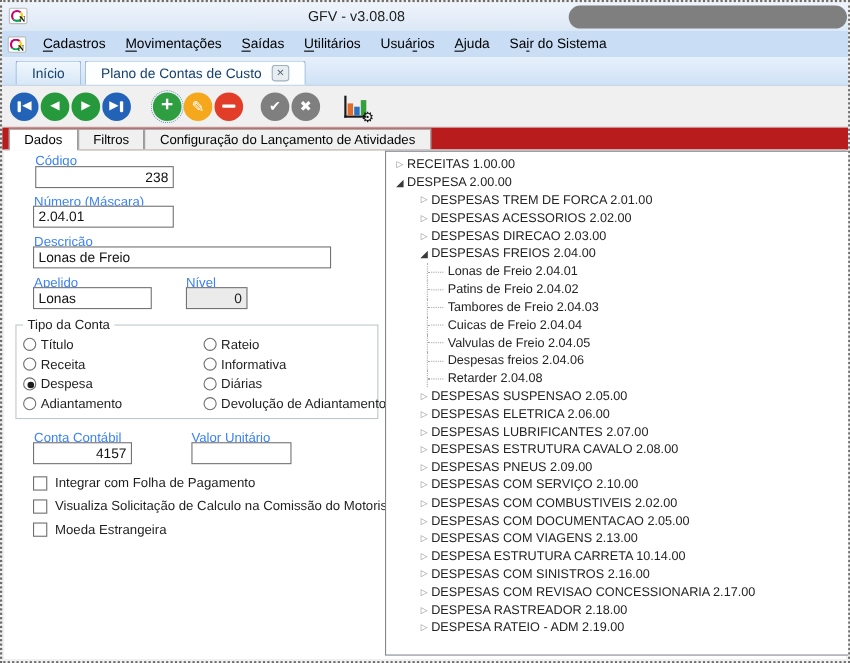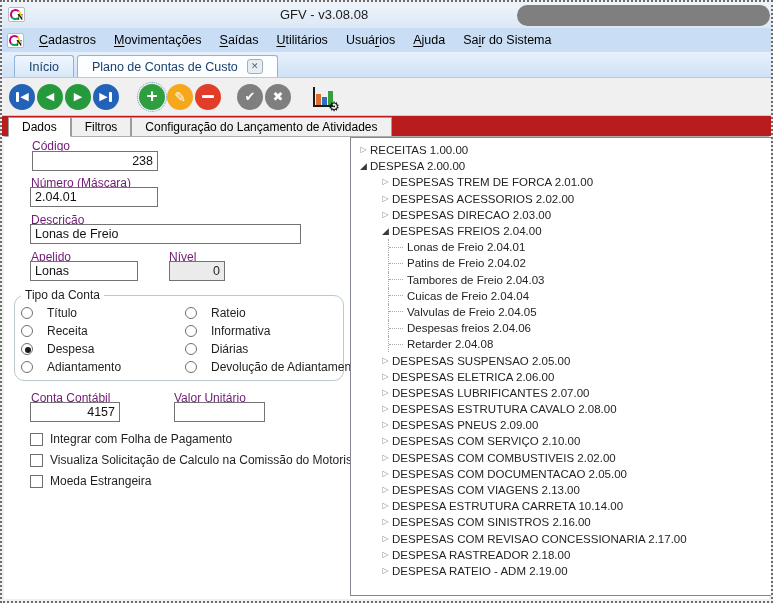--- a/index.html
+++ b/index.html
@@ -43,29 +43,29 @@
   .chartbtn .gear{position:absolute;right:-3px;bottom:-3px;font-size:13px;color:#111;line-height:1;}
 
   
   .pagetabs{position:absolute;top:114px;left:0;right:0;height:20px;background:#b91c1c;display:flex;align-items:flex-end;padding-left:6px;}
   .page-tab{height:19px;padding:0 13px;border:1px solid #9c9c9c;border-bottom:none;background:#f0f0f0;font-size:12px;color:#000;display:flex;align-items:center;}
   .page-tab.active{background:#fff;height:20px;margin-bottom:-1px;z-index:3;position:relative;border-bottom:1px solid #fff;}
 
   
   .content{position:absolute;top:134px;left:2px;right:2px;bottom:2px;background:#fff;border-top:1px solid #adadad;}
   .form-panel{position:absolute;left:0;top:0;width:345px;bottom:0;background:#fff;}
-  .flabel{position:absolute;font-size:12px;color:#701a75;white-space:nowrap;}
+  .flabel{position:absolute;font-size:12px;color:#3b82f6;white-space:nowrap;}
   .finput{position:absolute;height:20px;border:1px solid #737373;font-family:"Liberation Sans",sans-serif;font-size:12.5px;padding:1px 4px;background:#fff;color:#111;}
   .finput.num{text-align:right;}
   .finput:disabled{background:#ebebeb;color:#1f1f1f;}
 
-  .groupbox{position:absolute;left:10px;top:158px;width:330px;height:86px;border:1px solid #bdc7cc;border-radius:10px;}
+  .groupbox{position:absolute;left:10px;top:158px;width:330px;height:86px;border:1px solid #bdc7cc;border-radius:0;}
   .groupbox .legend{position:absolute;top:-8px;left:6px;background:#fff;padding:0 4px;font-size:12px;color:#1f1f1f;}
   .radiogrid{position:absolute;left:6px;top:8px;right:2px;bottom:4px;display:grid;grid-template-rows:repeat(4,1fr);grid-auto-flow:column;grid-template-columns:164px auto;}
-  .radio-opt{display:flex;align-items:center;gap:14px;font-size:12px;color:#1f1f1f;white-space:nowrap;}
+  .radio-opt{display:flex;align-items:center;gap:4px;font-size:12px;color:#1f1f1f;white-space:nowrap;}
   .radio-circ{width:12px;height:12px;border:1px solid #6f6f6f;border-radius:50%;background:#fff;flex:none;position:relative;}
   .radio-circ.sel::after{content:"";position:absolute;left:3px;top:3px;width:6px;height:6px;border-radius:50%;background:#1c1c1c;}
 
   .checks{position:absolute;left:26px;top:295px;display:flex;flex-direction:column;gap:7px;}
   .check-opt{display:flex;align-items:center;gap:7px;font-size:12px;color:#1f1f1f;white-space:nowrap;}
   .check-box{width:13px;height:13px;border:1px solid #6f6f6f;background:#fff;flex:none;}
 
   
   .tree-panel{position:absolute;left:346px;top:0;width:425px;bottom:3px;background:#fff;border:1px solid #828790;padding:4px 2px 2px 4px;overflow:hidden;}
   .tree-row{display:flex;align-items:center;height:16.2px;font-size:11.5px;color:#242424;white-space:nowrap;cursor:default;}

